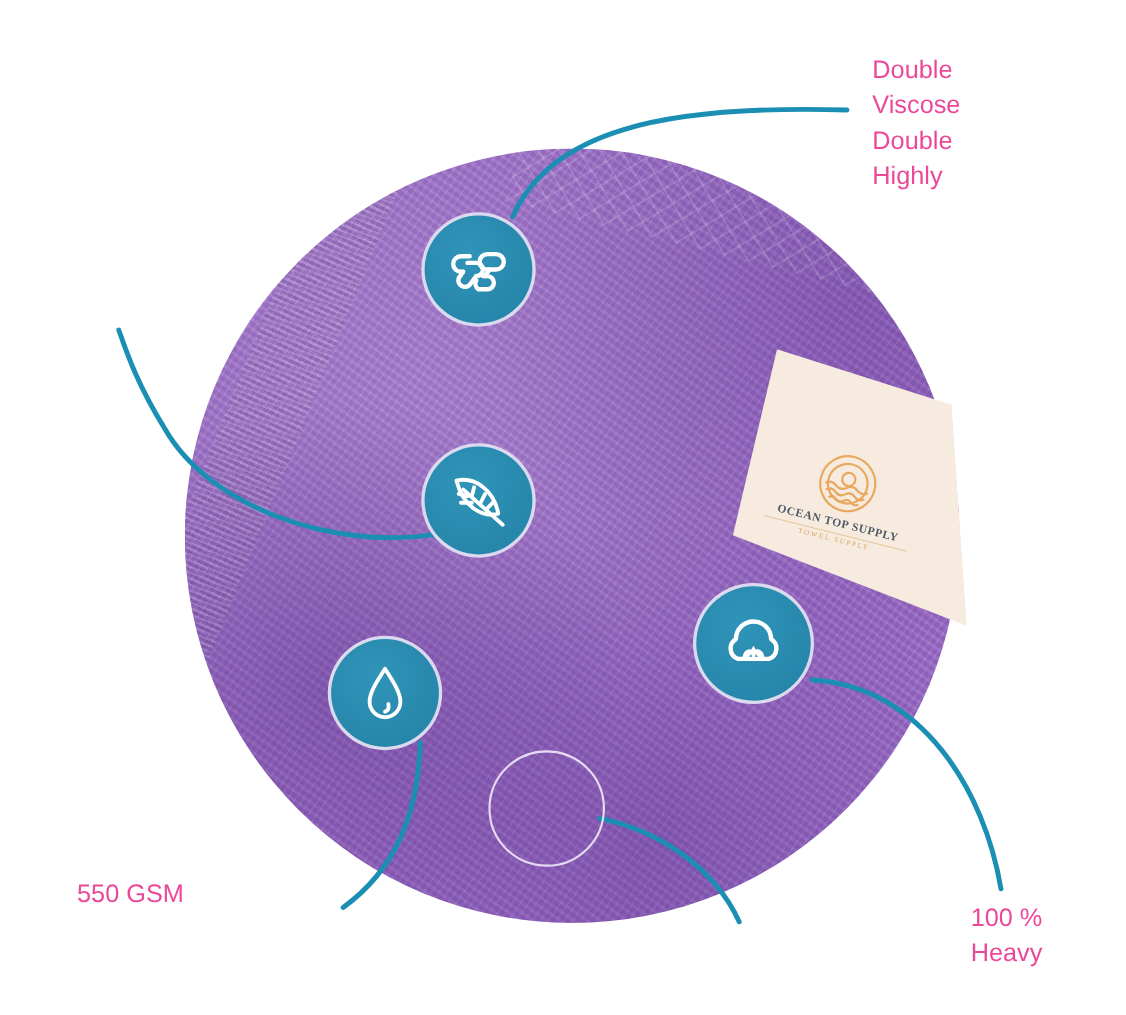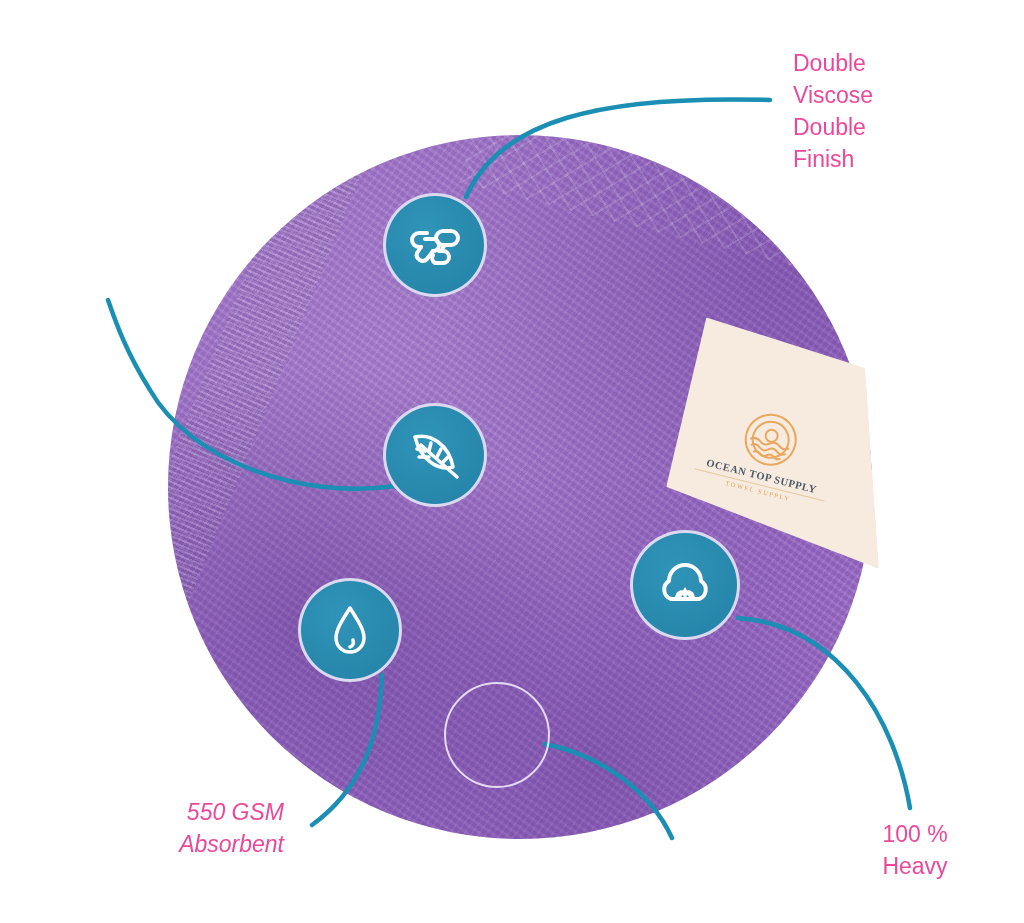--- a/index.html
+++ b/index.html
@@ -105,21 +105,21 @@
     }
     .lines { position: absolute; left: 0; top: 0; }
     .label {
       position: absolute;
       color: #ec4899;
       font-size: 23px;
       line-height: 32px;
       white-space: nowrap;
     }
     .label span { display: block; }
-    .label.right { text-align: right; font-style: italic; }
+    .label.right { text-align: left; }
     .label.center { text-align: center; }
     .label.left { text-align: left; }
   </style>
 </head>
 <body>
 
 <div class="stage">
 
   <div class="towel">
     <div class="texture"></div>
@@ -193,27 +193,26 @@
       <path d="M32 44 c -3 -4, -3 -8, 0 -12 c 3 4, 3 8, 0 12 Z" fill="#ffffff"></path>
     </svg>
   </div>
 
   <div class="viscose-ring"></div>
 
   <div class="label left" style="left:793px; top:47px;">
     <span>Double</span>
     <span>Viscose</span>
     <span>Double</span>
-    <span>Finish</span>
+    <span>Highly</span>
   </div>
 
 
   <div class="label right" style="left:70px; top:796px; width:214px;">
     <span>550 GSM</span>
-    <span>Absorbent</span>
   </div>
 
   <div class="label center" style="left:860px; top:818px; width:110px;text-align:center;">
     <span>100 %</span>
     <span>Heavy</span>
   </div>
 
 
 </div>
 

